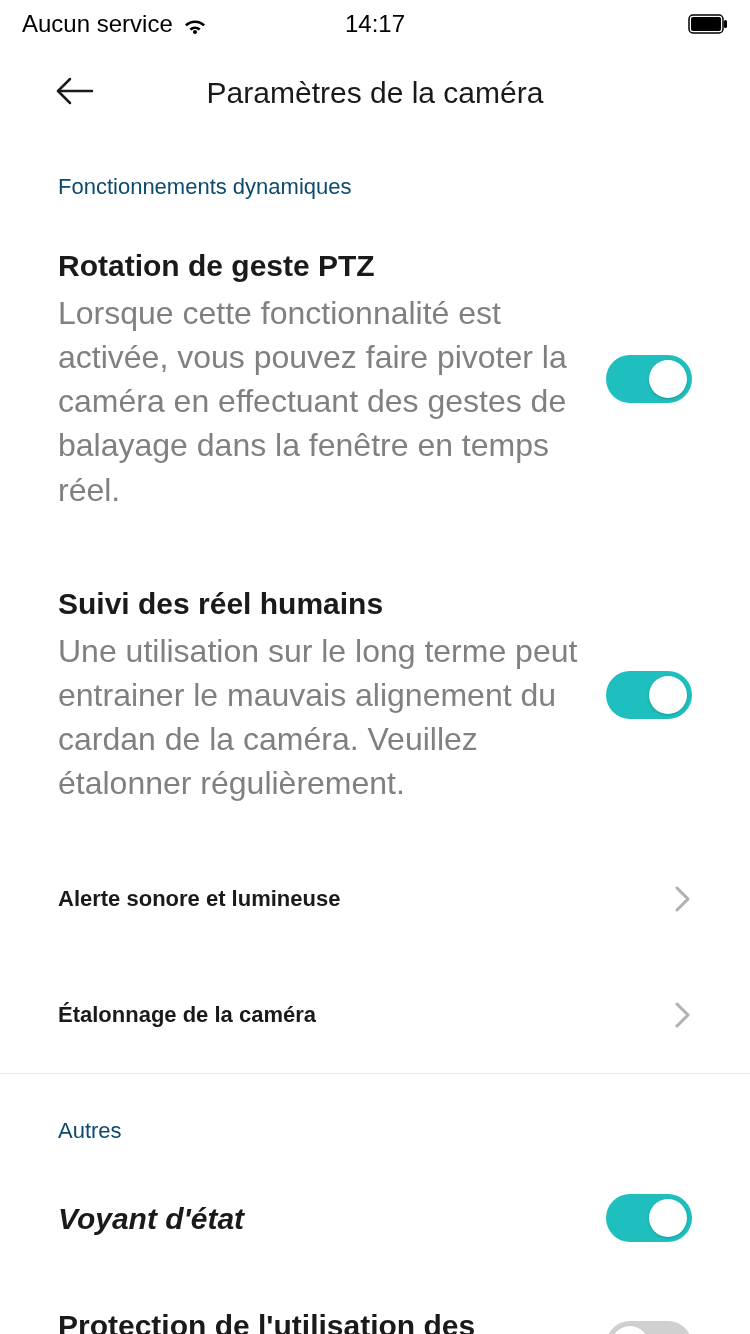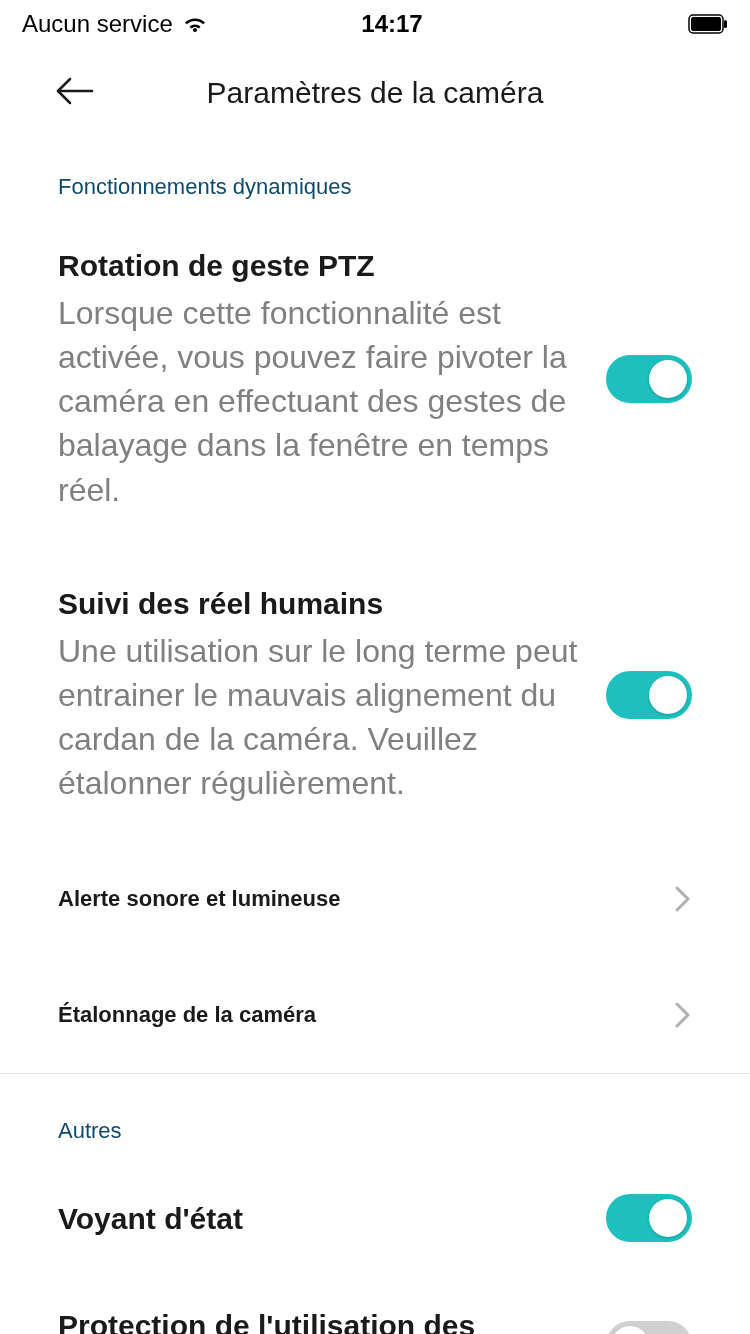--- a/index.html
+++ b/index.html
@@ -21,29 +21,28 @@
       justify-content: space-between;
       align-items: center;
       padding: 8px 22px 4px 22px;
       height: 44px;
       font-size: 24px;
       font-weight: 500;
       color: #000;
     }
     .status-left {
       display: flex;
-      align-items: center;
+      align-items: flex-end;
       gap: 10px;
     }
     .status-center {
       position: absolute;
       left: 50%;
       transform: translateX(-50%);
-      font-weight: 700;
-      margin-left: 17px;
+      font-weight: 400;
     }
     .status-right {
       display: flex;
       align-items: center;
     }
     .wifi-icon {
       width: 24px;
       height: 24px;
     }
     .battery-icon {
@@ -212,21 +211,21 @@
     <div class="link-title">Étalonnage de la caméra</div>
     <svg class="chevron" viewBox="0 0 18 28" fill="none" stroke="#b0b0b0" stroke-width="3" stroke-linecap="round" stroke-linejoin="round">
       <polyline points="3,3 14,14 3,25"></polyline>
     </svg>
   </div>
 
   <div class="divider"></div>
 
   <div class="section-header">Autres</div>
 
-  <div class="setting-item" style="padding: 40px 0 26px 0;">
+  <div class="setting-item" style="padding: 40px 0 26px 0; font-style: italic;">
     <div class="setting-text">
       <div class="setting-title">Voyant d'état</div>
     </div>
     <div class="toggle on"></div>
   </div>
 
   <div class="setting-item" style="padding-top: 38px;">
     <div class="setting-text">
       <div class="setting-title">Protection de l'utilisation des données</div>
     </div>

